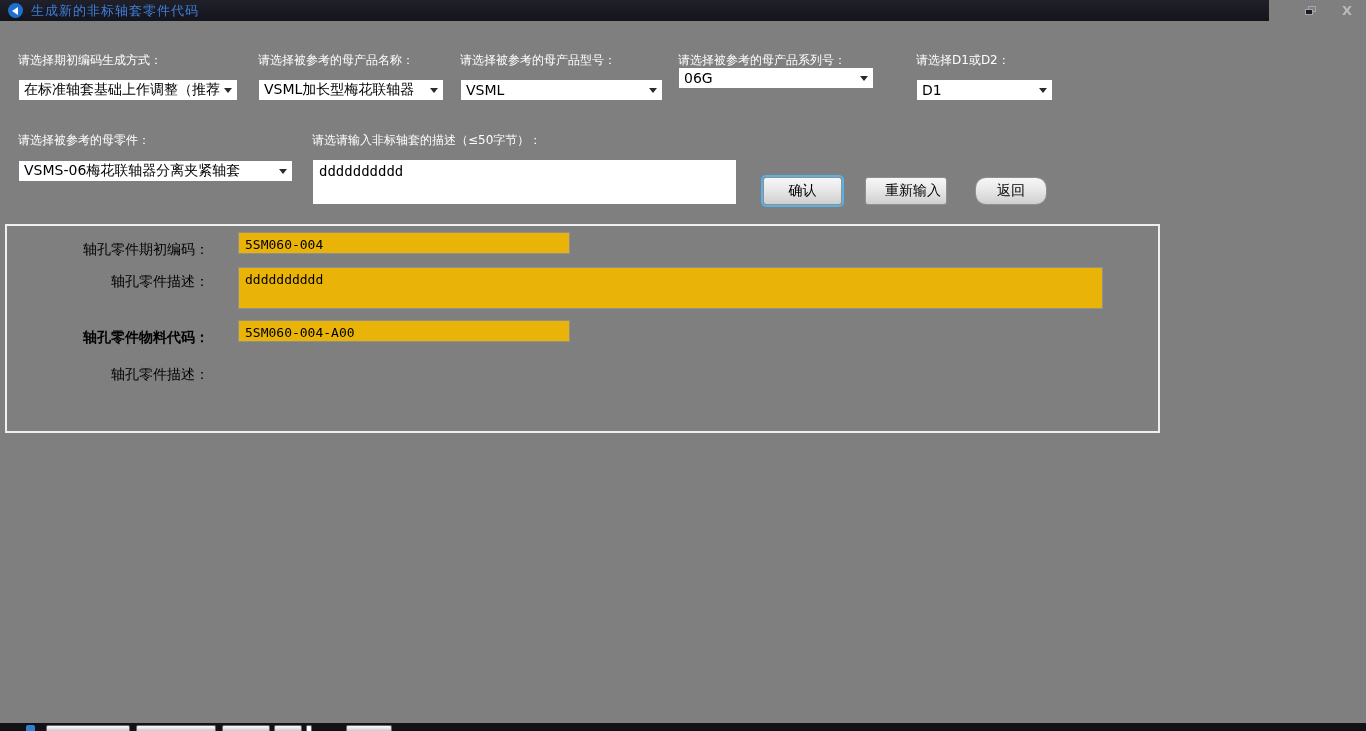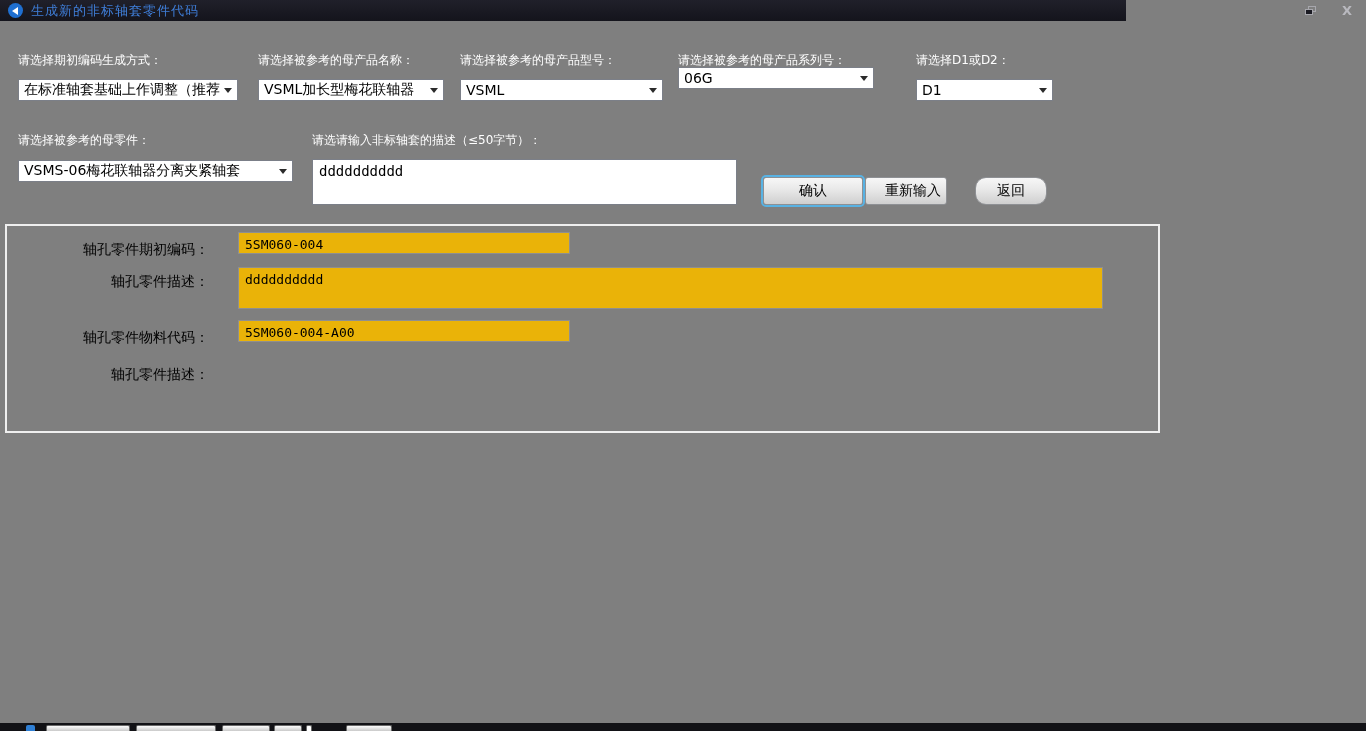--- a/index.html
+++ b/index.html
@@ -1,20 +1,20 @@
 <!DOCTYPE html>
 <html><head>
 <meta charset="utf-8">
 <style>
   * { margin:0; padding:0; box-sizing:border-box; }
   html,body { width:1366px; height:731px; overflow:hidden; }
   body { font-family:"DejaVu Sans","Liberation Sans",sans-serif; background:#7f7f7f; position:relative; }
 
   
-  .titlebar { position:absolute; left:0; top:0; width:1126px; height:21px;
+  .titlebar { position:absolute; left:0; top:0; width:1269px; height:21px;
     background:linear-gradient(#20202a,#14141c); display:flex; align-items:center; }
   .app-icon { width:15px; height:15px; border-radius:50%; background:#1f6fd0;
     margin-left:8px; display:flex; align-items:center; justify-content:center; }
   .app-icon .tri { width:0; height:0; border-top:4px solid transparent;
     border-bottom:4px solid transparent; border-right:6px solid #fff; margin-right:1px; }
   .title-text { color:#3f7ed8; font-size:13px; margin-left:8px; letter-spacing:1px; }
   .win-btn { position:absolute; top:2px; width:26px; height:17px; display:flex;
     align-items:center; justify-content:center; cursor:default; }
   .restore-glyph { position:relative; width:11px; height:9px; }
   .restore-glyph .r1 { position:absolute; right:0; top:0; width:8px; height:6px; border:1px solid #a7a7ad; }
@@ -108,32 +108,32 @@
 <div class="lbl" style="left:18px;top:132px;">请选择被参考的母零件：</div>
 <div class="lbl" style="left:312px;top:132px;">请选请输入非标轴套的描述（≤50字节）：</div>
 
 <div class="combo" style="left:18px;top:160px;width:275px;">
   <span class="combo-text">VSMS-06梅花联轴器分离夹紧轴套</span>
   <span class="combo-arrow"></span>
 </div>
 
 <div class="txt-input" style="left:312px;top:159px;width:425px;height:46px;">dddddddddd</div>
 
-<button class="btn btn-focus" style="left:763px;top:177px;width:100px;">确认</button>
+<button class="btn btn-focus" style="left:763px;top:177px;width:79px;">确认</button>
 <button class="btn" style="left:865px;top:177px;width:82px;padding-left:14px;">重新输入</button>
 <button class="btn" style="left:975px;top:177px;width:72px;border-radius:11px;">返回</button>
 
 <div class="groupbox">
   <div class="g-lbl" style="left:12px;top:15px;">轴孔零件期初编码：</div>
   <div class="field" style="left:231px;top:6px;width:332px;height:22px;">5SM060-004</div>
 
   <div class="g-lbl" style="left:12px;top:47px;">轴孔零件描述：</div>
   <div class="field" style="left:231px;top:41px;width:865px;height:42px;">dddddddddd</div>
 
-  <div class="g-lbl" style="left:12px;top:103px;">轴孔零件物料代码：</div>
+  <div class="g-lbl" style="left:12px;top:103px;font-weight:bold;">轴孔零件物料代码：</div>
   <div class="field" style="left:231px;top:94px;width:332px;height:22px;">5SM060-004-A00</div>
 
   <div class="g-lbl" style="left:12px;top:140px;">轴孔零件描述：</div>
 </div>
 
 <div class="taskbar">
   <div class="tb-blue" style="left:26px;"></div>
   <div class="tb-item" style="left:46px;width:84px;"></div>
   <div class="tb-item" style="left:136px;width:80px;"></div>
   <div class="tb-item" style="left:222px;width:48px;"></div>

